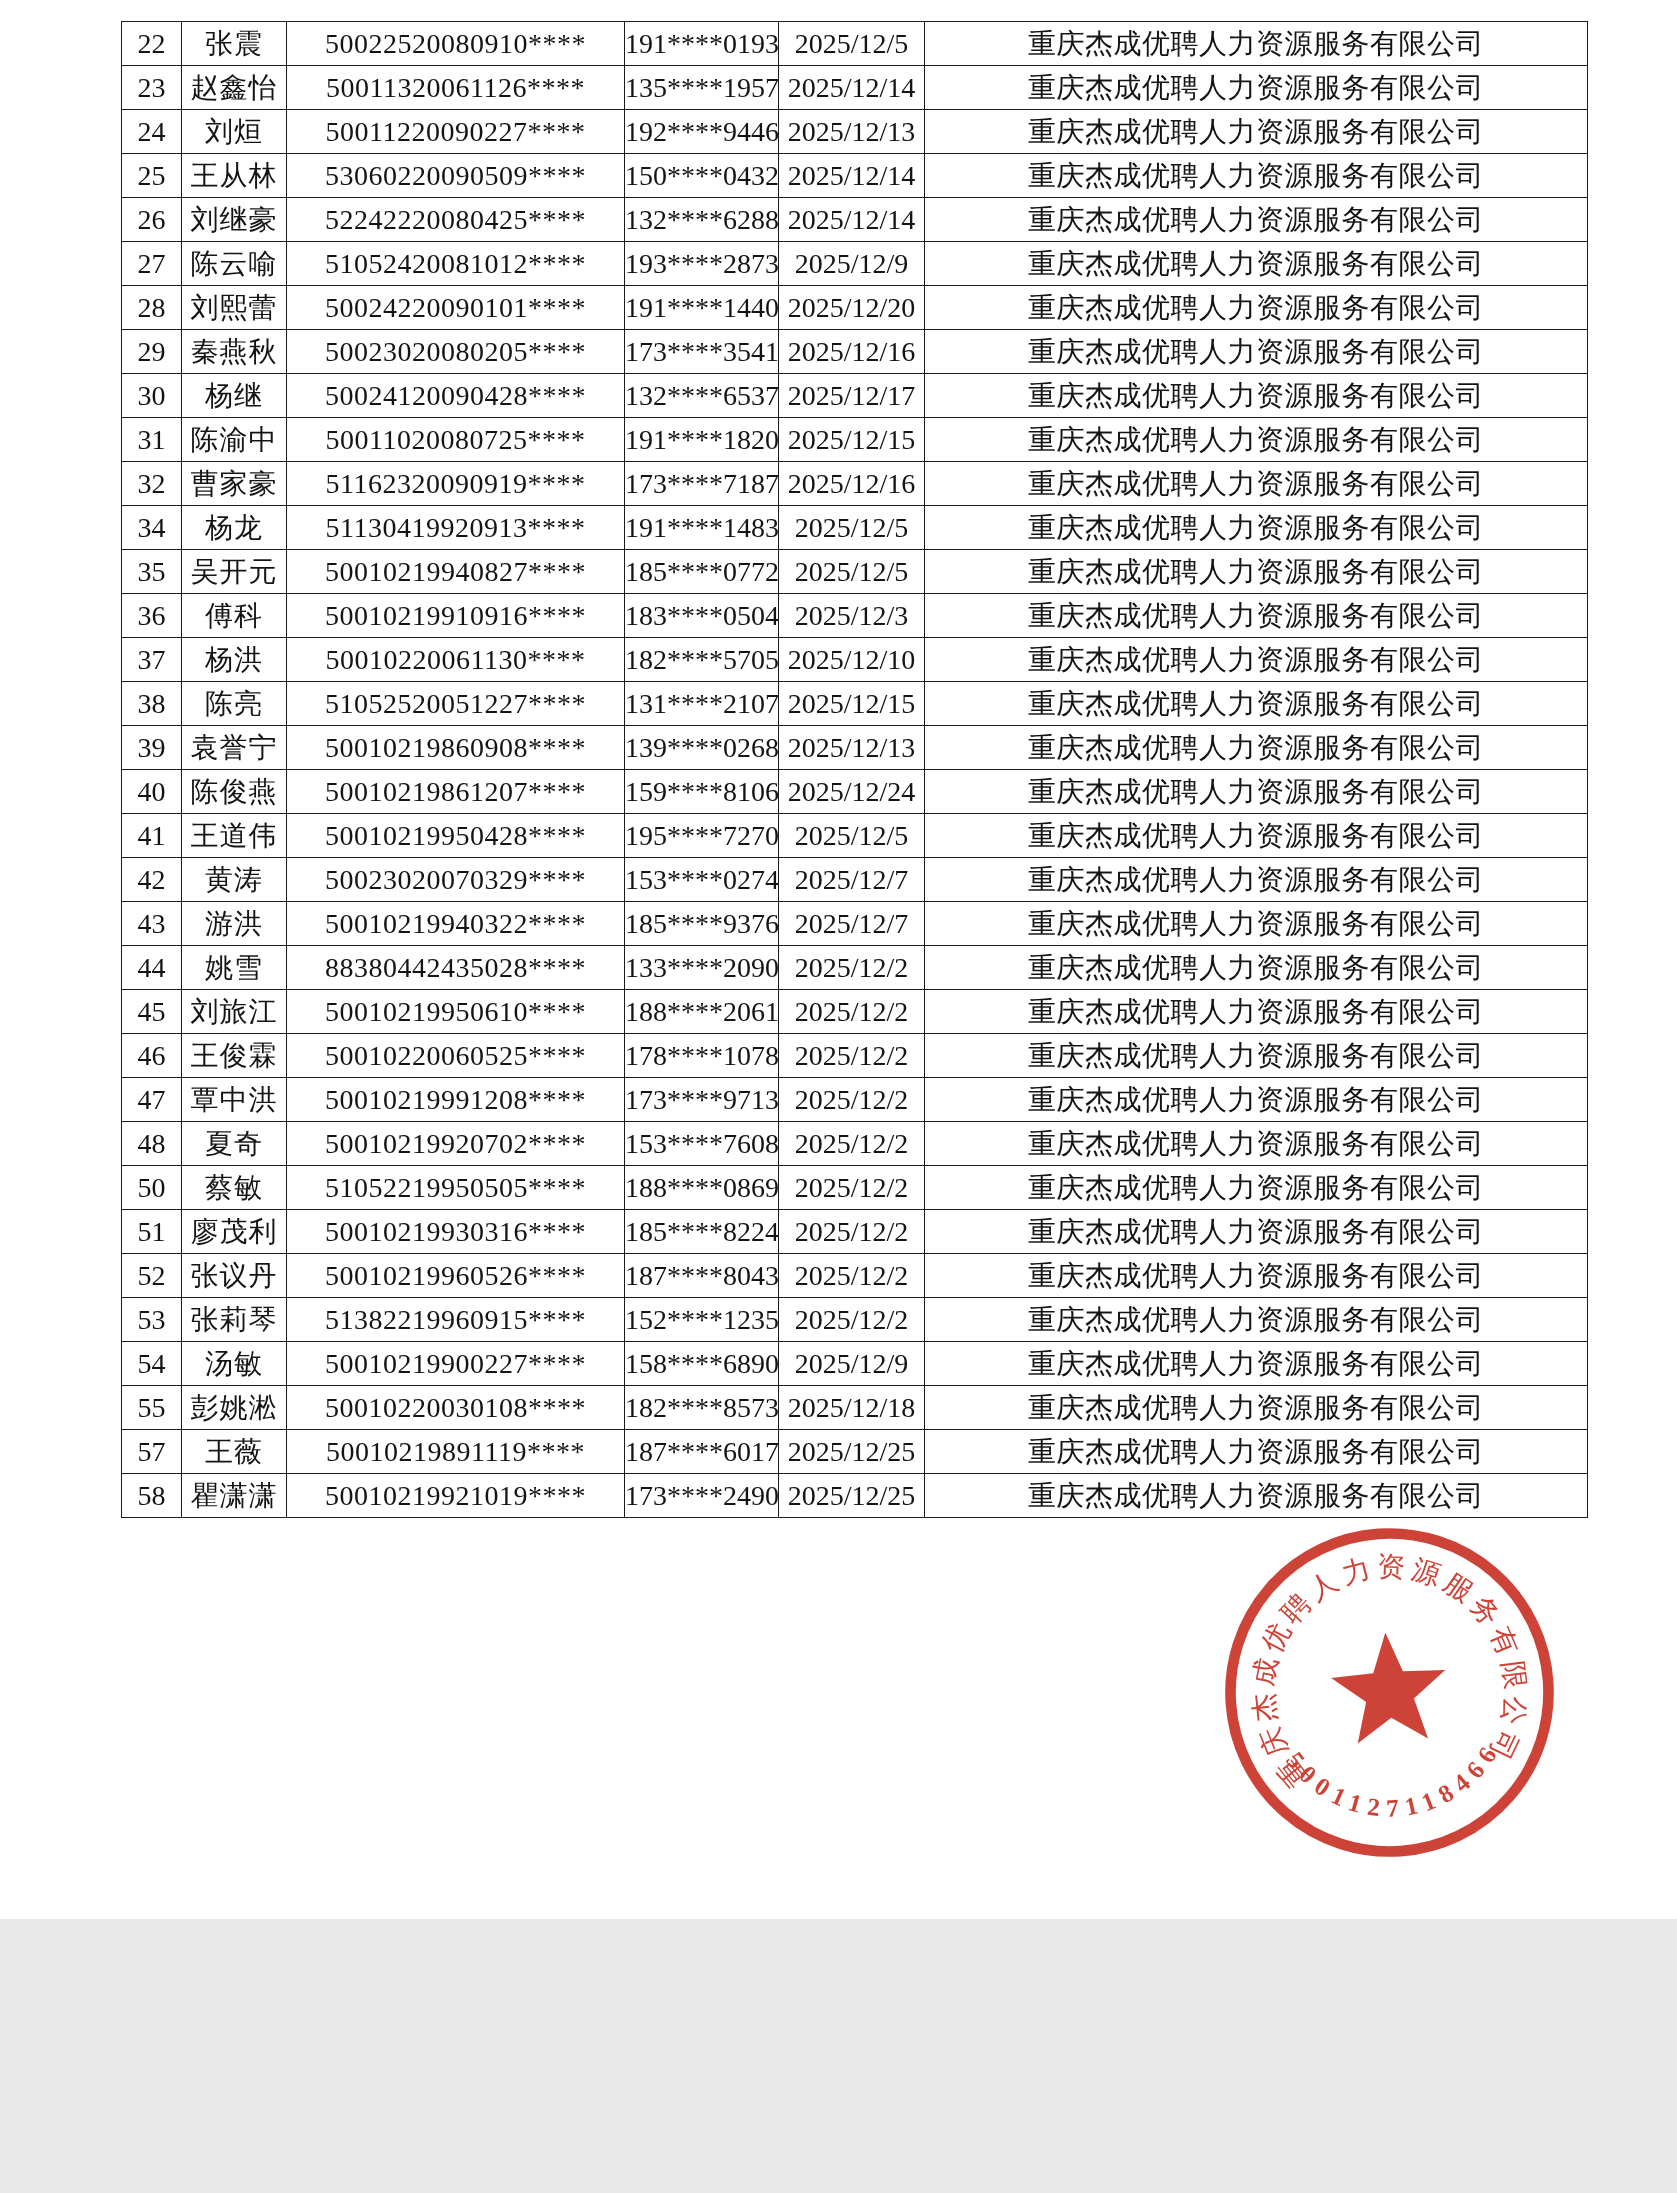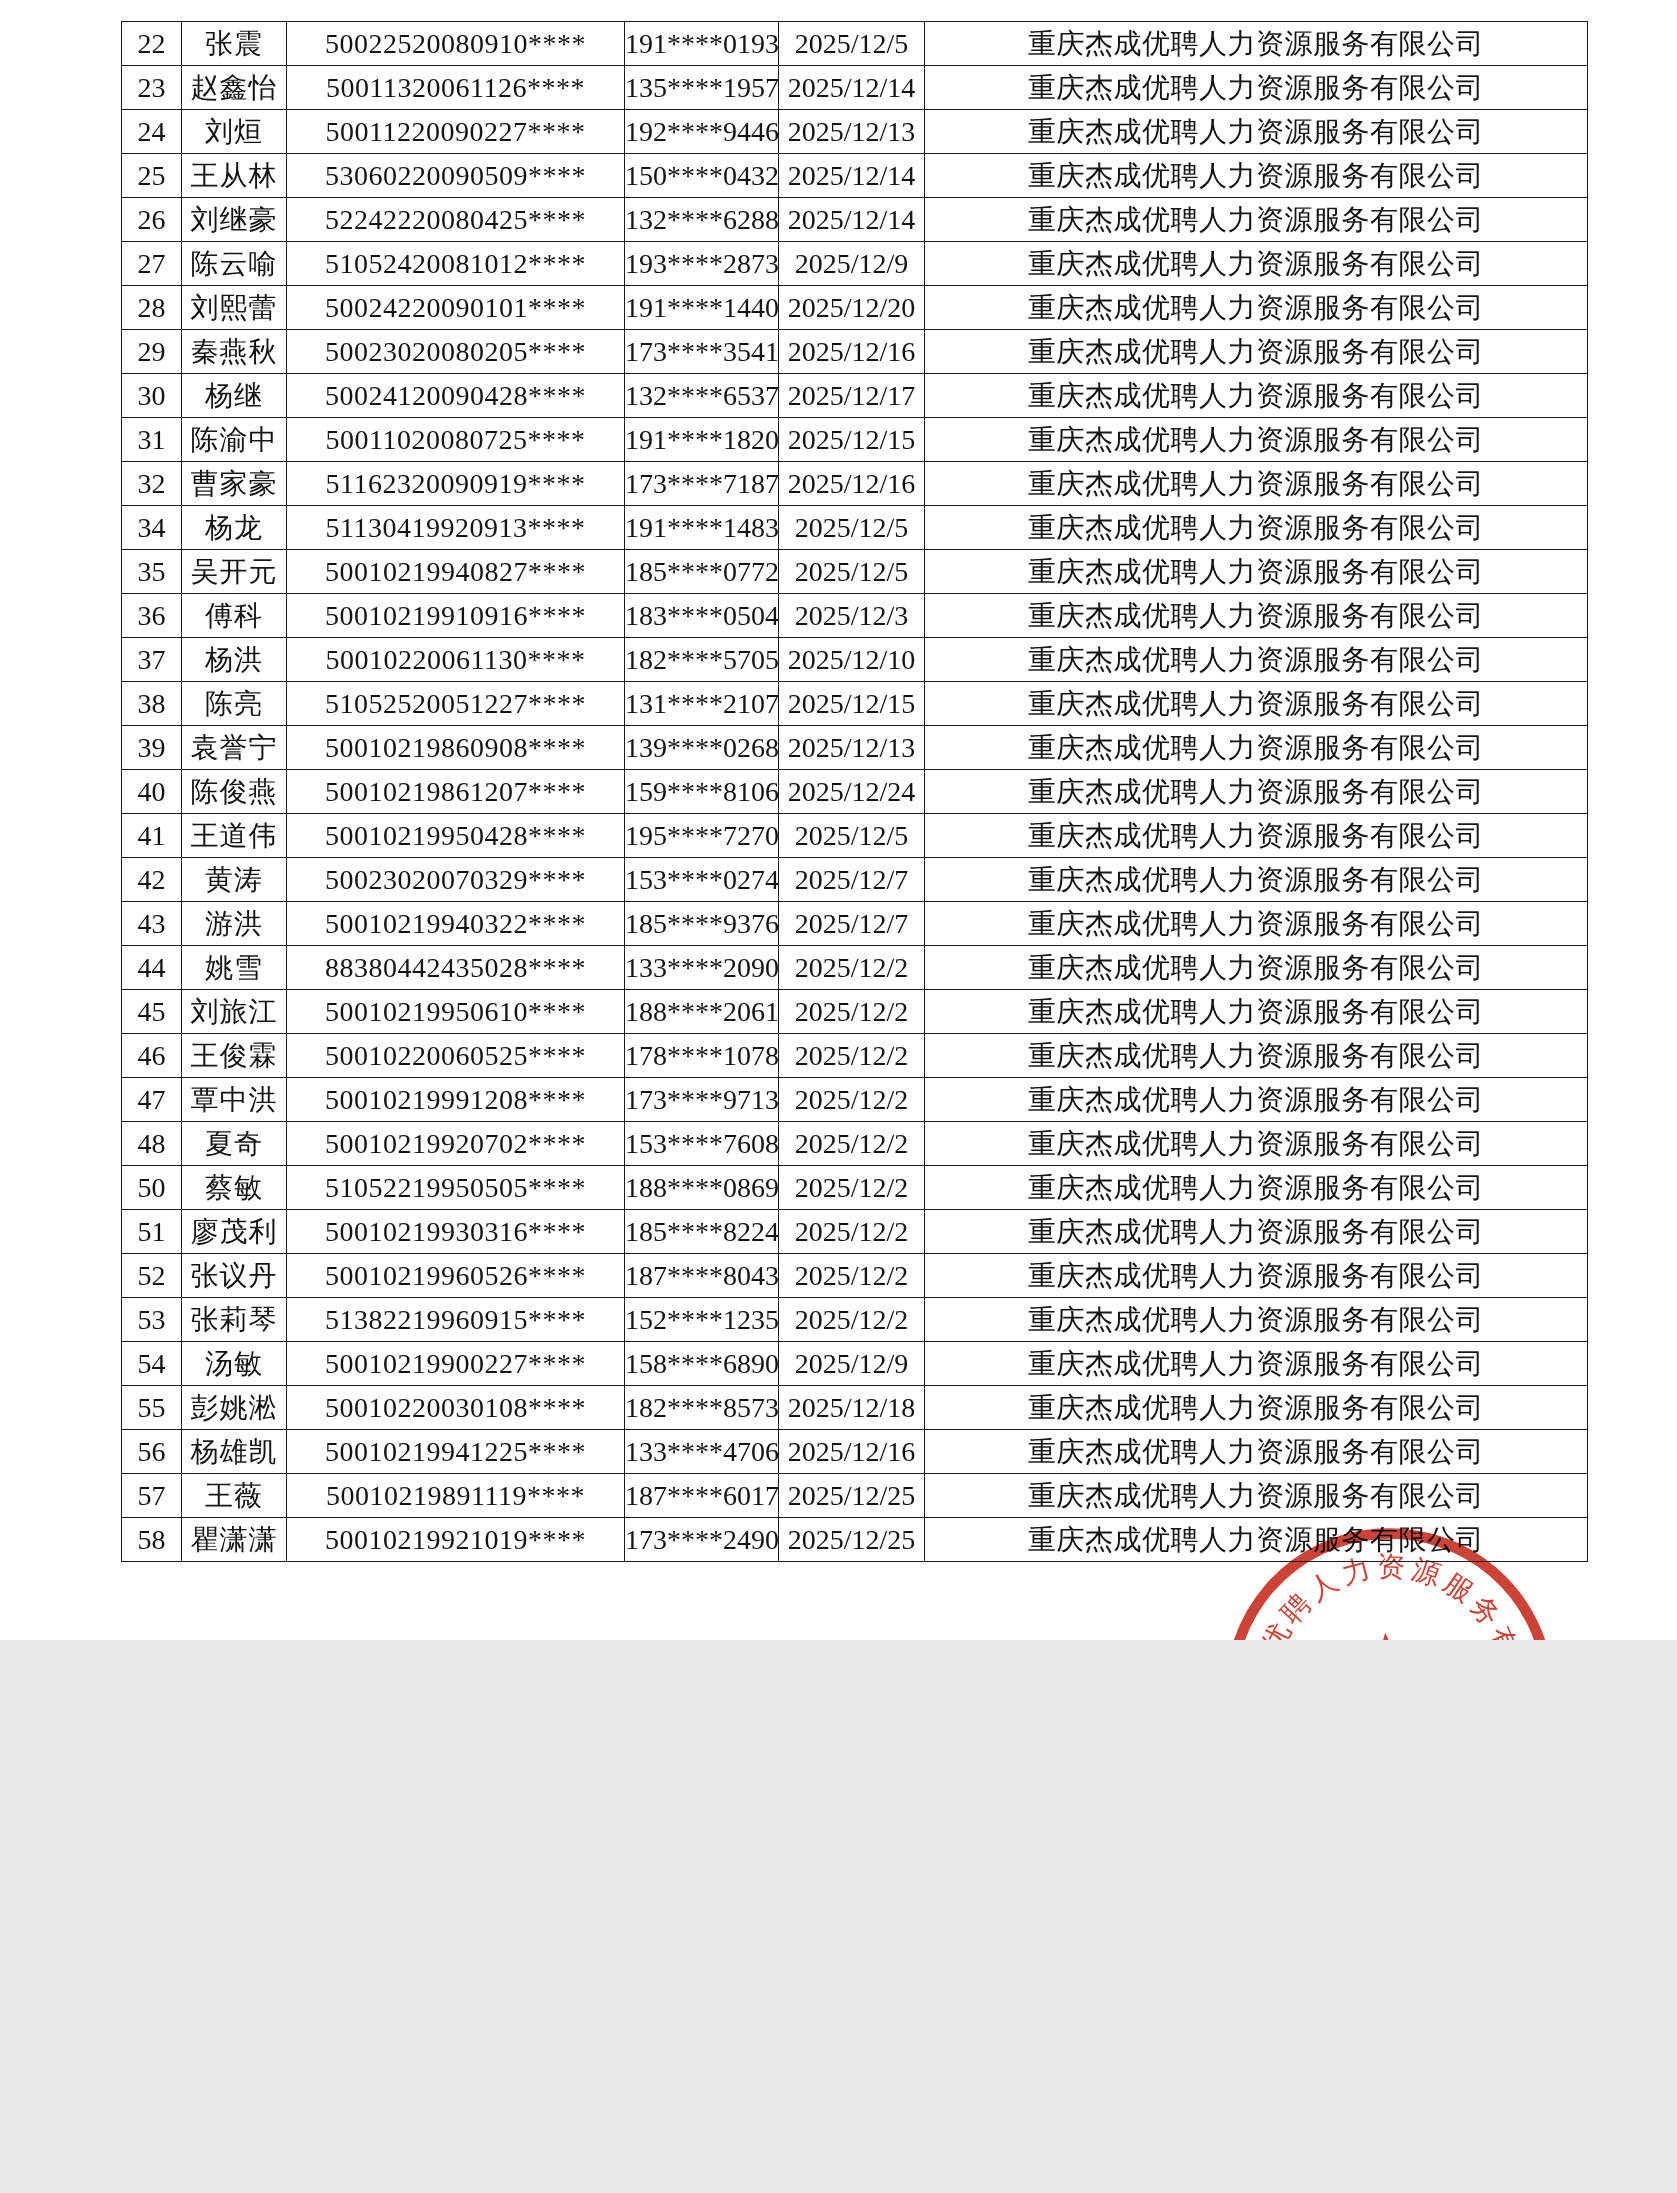--- a/index.html
+++ b/index.html
@@ -1,18 +1,18 @@
 <!DOCTYPE html>
 <html><head>
 <meta charset="utf-8">
 <style>
   html,body{margin:0;padding:0;background:#e8e8e8;}
   .page{
     position:relative;
-    width:1678px;height:1640px;
+    width:1678px;height:1919px;
     background:#ffffff;
     overflow:hidden;
     font-family:"Liberation Serif","DejaVu Serif",serif;
     color:#141414;
   }
   table.roster{
     position:absolute;
     left:121px;top:21.3px;
     width:1465px;
     border-collapse:collapse;
@@ -312,28 +312,20 @@
           <td class="c3">158****6890</td>
           <td class="c4">2025/12/9</td>
           <td class="c5">重庆杰成优聘人力资源服务有限公司</td>
         </tr>
         <tr>
           <td class="c0">55</td>
           <td class="c1">彭姚淞</td>
           <td class="c2">50010220030108****</td>
           <td class="c3">182****8573</td>
           <td class="c4">2025/12/18</td>
-          <td class="c5">重庆杰成优聘人力资源服务有限公司</td>
-        </tr>
-        <tr>
-          <td class="c0">56</td>
-          <td class="c1">杨雄凯</td>
-          <td class="c2">50010219941225****</td>
-          <td class="c3">133****4706</td>
-          <td class="c4">2025/12/16</td>
           <td class="c5">重庆杰成优聘人力资源服务有限公司</td>
         </tr>
         <tr>
           <td class="c0">57</td>
           <td class="c1">王薇</td>
           <td class="c2">50010219891119****</td>
           <td class="c3">187****6017</td>
           <td class="c4">2025/12/25</td>
           <td class="c5">重庆杰成优聘人力资源服务有限公司</td>
         </tr>

